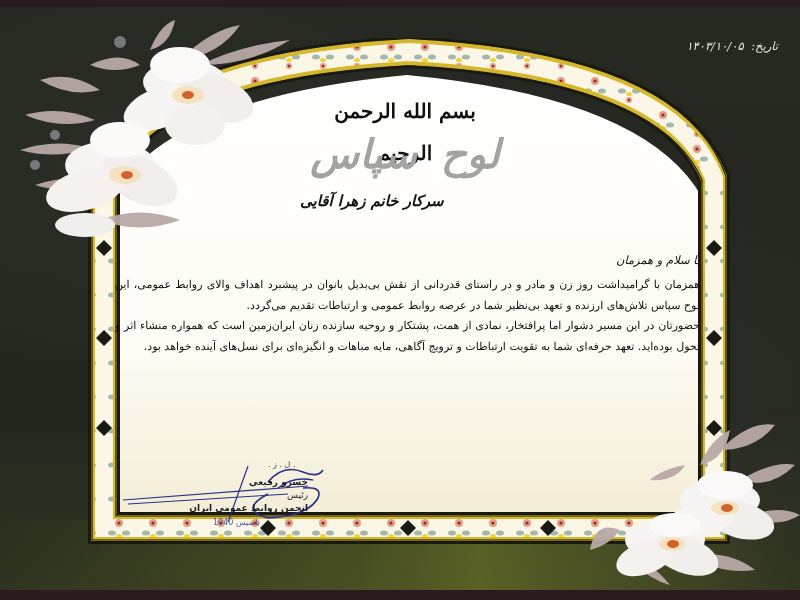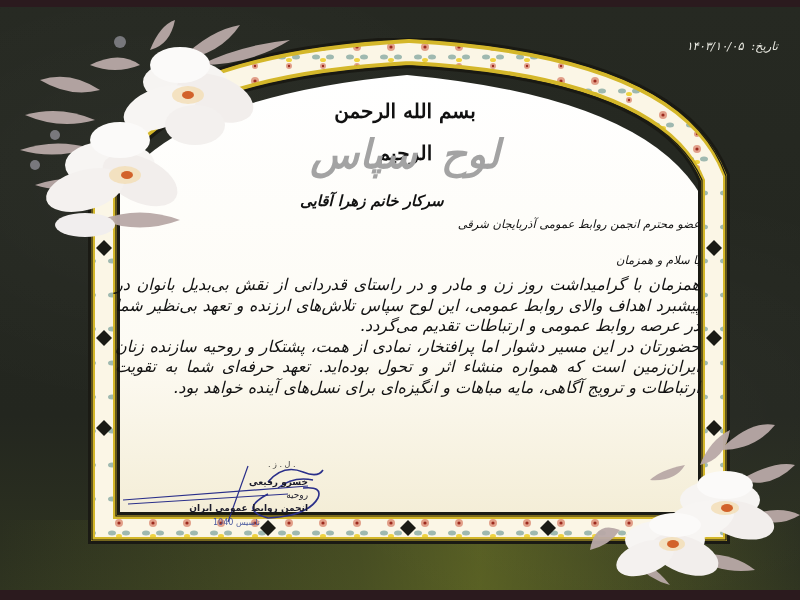--- a/index.html
+++ b/index.html
@@ -63,21 +63,21 @@
   .recipient-sub {
     position: absolute; right: 10px; top: 145px; width: 400px; text-align: right;
     font-family: "DejaVu Serif", serif; font-style: italic; font-size: 11.5px; line-height: 18px;
   }
   .greeting {
     position: absolute; right: 10px; top: 181px; width: 300px; text-align: right;
     font-family: "DejaVu Serif", serif; font-style: italic; font-size: 11.5px; line-height: 18px;
   }
   .body-text {
     position: absolute; right: 10px; top: 205px; width: 585px; text-align: justify;
-    font-family: "DejaVu Serif", serif; font-style: italic; font-size: 16px; line-height: 20.5px;
+    font-family: "DejaVu Serif", serif; font-size: 11px; line-height: 20.5px;
   }
   .body-text p { margin: 0; }
   .closing {
     position: absolute; right: 10px; top: 335px; width: 585px; text-align: right;
     font-family: "DejaVu Serif", serif; font-style: italic; font-size: 11px; line-height: 21px;
   }
 
   
   .signature {
     position: absolute; left: 118px; top: 458px; width: 210px; height: 80px;
@@ -161,21 +161,20 @@
       <span class="meta-label">تاریخ:</span>
       <span>۱۴۰۳/۱۰/۰۵</span>
     </span>
   </div>
 
   <div class="content">
     <div class="basmala">بسم الله الرحمن الرحیم</div>
     <div class="title">لوح سپاس</div>
 
     <div class="recipient">سرکار خانم زهرا آقایی</div>
-    <div class="recipient-sub">عضو محترم انجمن روابط عمومی آذربایجان شرقی</div>
     <div class="greeting">با سلام و همزمان</div>
 
     <div class="body-text">
       <p>همزمان با گرامیداشت روز زن و مادر و در راستای قدردانی از نقش بی‌بدیل بانوان در پیشبرد اهداف والای روابط عمومی، این لوح سپاس تلاش‌های ارزنده و تعهد بی‌نظیر شما در عرصه روابط عمومی و ارتباطات تقدیم می‌گردد.</p>
       <p>حضورتان در این مسیر دشوار اما پرافتخار، نمادی از همت، پشتکار و روحیه سازنده زنان ایران‌زمین است که همواره منشاء اثر و تحول بوده‌اید. تعهد حرفه‌ای شما به تقویت ارتباطات و ترویج آگاهی، مایه مباهات و انگیزه‌ای برای نسل‌های آینده خواهد بود.</p>
     </div>
 
   </div>
 
   <div class="signature">
@@ -183,21 +182,21 @@
       <path d="M5,42 L190,28" stroke="#2a2f8a" stroke-width="1.2" fill="none"></path>
       <path d="M10,46 L170,36" stroke="#2a2f8a" stroke-width="1" fill="none"></path>
       <path d="M130,8 L110,64" stroke="#2a2f8a" stroke-width="1.2" fill="none"></path>
       <path d="M150,36 Q120,52 150,60 Q190,58 200,40 Q205,28 185,30" stroke="#2a2f8a" stroke-width="1.6" fill="none"></path>
       <path d="M150,24 Q165,6 185,14 Q200,20 205,12" stroke="#2a2f8a" stroke-width="1.6" fill="none"></path>
       <path d="M160,30 Q175,18 195,22" stroke="#2a2f8a" stroke-width="1.4" fill="none"></path>
     </svg>
     <span class="sig-initials">. ل . ز .</span>
     <div class="sig-lines">
       <div class="sig-name">خسرو رفیعی</div>
-      <div>روحیه</div>
+      <div>رئیس</div>
       <div class="sig-org">انجمن روابط عمومی ایران</div>
     </div>
     <span class="sig-founded">تاسیس 1040</span>
   </div>
 
   <div class="flower-cluster flowers-top-left">
     <svg viewBox="0 0 300 230" xmlns="http://www.w3.org/2000/svg">
       <g fill="#b9a9a7" opacity="0.95">
         <path d="M40,60 Q70,50 100,70 Q70,78 40,60 Z"></path>
         <path d="M25,95 Q60,85 95,100 Q60,110 25,95 Z"></path>

